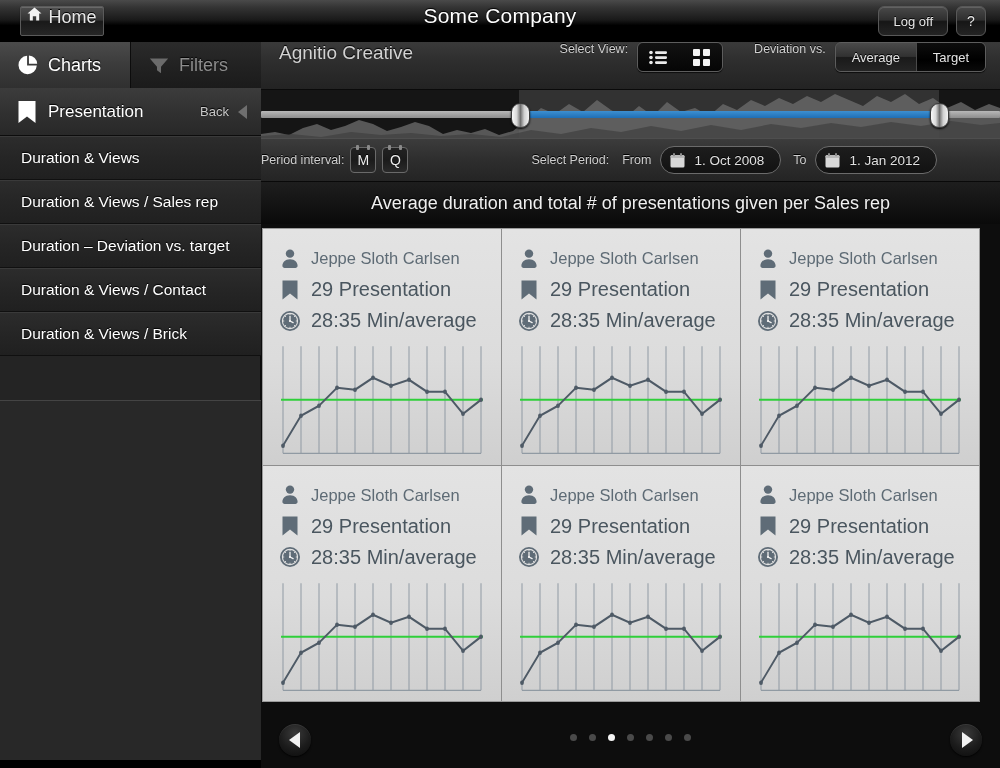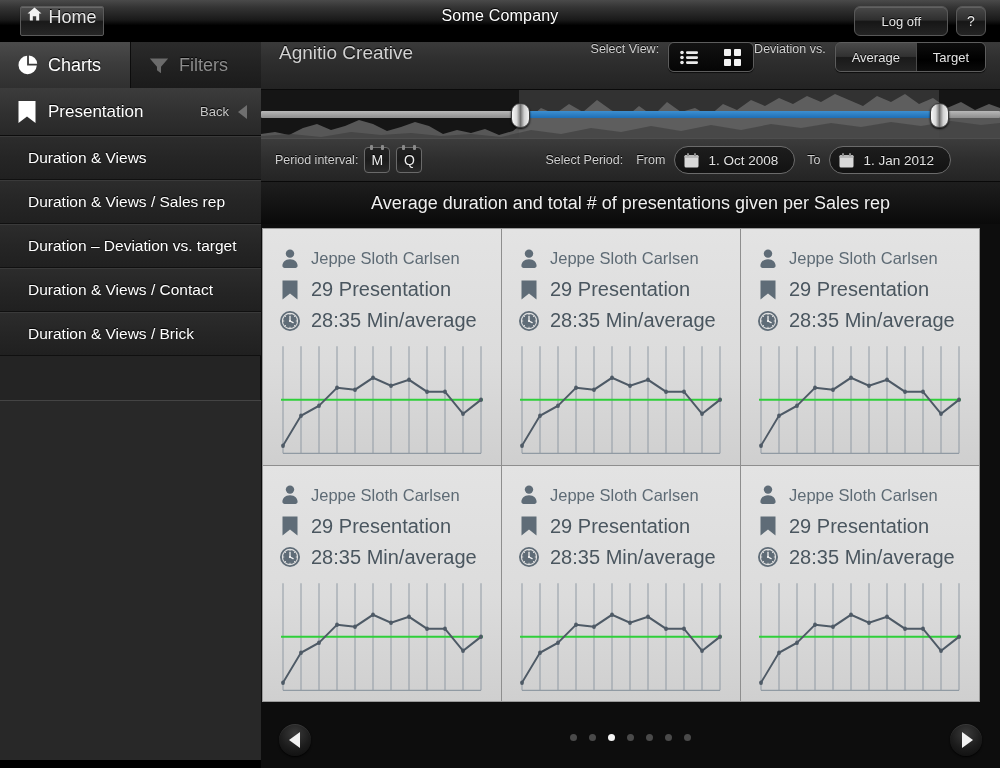--- a/index.html
+++ b/index.html
@@ -24,33 +24,33 @@
     border: 1px solid #5a5a5a;
     box-shadow: 0 1px 1px rgba(0,0,0,.8), inset 0 1px 0 rgba(255,255,255,.16);
     display: flex; justify-content: center; gap: 6px;
     color: #e8e8e8; font-size: 18px;
     text-shadow: 0 -1px 0 #000;
   }
   .home-icon { width: 15px; height: 14px; display:block; }
   .app-title {
     position: absolute; left: 0; top: 0; width: 1000px; height: 32px;
     display: flex; align-items: center; justify-content: center;
-    color: #fff; font-size: 16px; font-weight: 400;
+    color: #fff; font-size: 21px; font-weight: 400;
     text-shadow: 0 -1px 1px #000, 0 1px 1px rgba(0,0,0,.6);
     letter-spacing: .2px;
   }
   .tb-right { position: absolute; right: 14px; top: 6px; display: flex; gap: 8px; }
   .tb-btn {
     height: 30px; border-radius: 6px;
     background: linear-gradient(to bottom, #494949 0%, #2f2f2f 46%, #161616 52%, #242424 100%);
     border: 1px solid #585858;
     box-shadow: 0 1px 1px rgba(0,0,0,.8), inset 0 1px 0 rgba(255,255,255,.14);
     display: flex; align-items: center; justify-content: center;
     color: #e6e6e6; font-size: 13px; text-shadow: 0 -1px 0 #000;
-    padding: 0 26px;
+    padding: 0 14px;
   }
   .tb-btn.sq { width: 30px; padding: 0; font-size: 14px; }
 
   
   .sidebar {
     position: absolute; left: 0; top: 42px; width: 261px; height: 718px;
     background: #242424;
     border-right: 1px solid #0b0b0b;
   }
   .tabs { position: absolute; left:0; top: 0; width: 261px; height: 46px; display: flex; }
@@ -78,21 +78,21 @@
     border-bottom: 1px solid #0c0c0c;
     display: flex; align-items: center; padding: 0 14px 0 17px;
   }
   .pres-icon { width: 20px; height: 24px; display:block; flex:0 0 auto;}
   .pres-label { color: #fff; font-size: 17px; margin-left: 11px; flex: 1; text-shadow: 0 -1px 1px #000;}
   .back-label { color: #c8c8c8; font-size: 13px; margin-right: 9px; text-shadow: 0 -1px 1px #000;}
   .back-arrow { width: 0; height: 0; border-top: 7px solid transparent; border-bottom: 7px solid transparent; border-right: 9px solid #6f6f6f; }
 
   .menu { position: absolute; left: 0; top: 94px; width: 261px; }
   .menu-item {
-    height: 44px; display: flex; align-items: center; padding-left: 28px;
+    height: 44px; display: flex; align-items: center; padding-left: 21px;
     color: #fff; font-size: 15.5px;
     background: linear-gradient(to bottom, #2c2c2c 0%, #252525 52%, #202020 100%);
     border-bottom: 1px solid #101010;
     border-top: 1px solid #3a3a3a;
     text-shadow: 0 -1px 1px #000;
   }
   .sidebar-rest {
     position: absolute; left: 0; top: 358px; width: 261px; bottom: 0;
     background: #282828;
     border-top: 1px solid #444;
@@ -298,41 +298,41 @@
       </div>
       <div class="vt-seg on">
         <svg width="17" height="17" viewBox="0 0 17 17">
           <rect x="0" y="0" width="7" height="7" rx="1" fill="#f3f3f3"></rect>
           <rect x="10" y="0" width="7" height="7" rx="1" fill="#f3f3f3"></rect>
           <rect x="0" y="10" width="7" height="7" rx="1" fill="#f3f3f3"></rect>
           <rect x="10" y="10" width="7" height="7" rx="1" fill="#f3f3f3"></rect>
         </svg>
       </div>
     </div>
-    <span class="sh-lab" style="margin-left:0">Deviation vs.</span>
+    <span class="sh-lab" style="margin-left:31px">Deviation vs.</span>
     <div class="dev-toggle">
       <div class="dt-seg off">Average</div>
       <div class="dt-seg on">Target</div>
     </div>
   </div>
 
   <div class="slider-band">
     <svg class="wave" viewBox="0 0 739 48" preserveAspectRatio="none">
       <rect x="258" y="0" width="420" height="48" fill="#4b4b4b" opacity=".55"></rect>
       <path fill="#6e6e6e" opacity=".75" d="M0,48 L0,44 L14,42 L28,45 L42,38 L56,34 L70,40 L84,36 L98,30 L112,34 L126,41 L140,37 L154,32 L168,36 L182,44 L196,40 L210,43 L224,39 L238,45 L252,41 L266,30 L280,18 L294,24 L308,14 L322,22 L336,10 L350,20 L364,28 L378,16 L392,26 L406,12 L420,22 L434,18 L448,26 L462,14 L476,20 L490,10 L504,16 L518,8 L532,14 L546,6 L560,12 L574,4 L588,10 L602,16 L616,6 L630,12 L644,4 L658,14 L672,8 L686,18 L700,12 L714,20 L728,14 L739,18 L739,48 Z"></path>
       <path fill="#3a3a3a" opacity=".6" d="M0,48 L0,46 L30,44 L60,47 L90,42 L120,45 L150,43 L180,46 L210,44 L240,47 L270,40 L300,44 L330,38 L360,42 L390,36 L420,41 L450,35 L480,40 L510,34 L540,38 L570,33 L600,37 L630,32 L660,36 L690,31 L720,35 L739,33 L739,48 Z"></path>
     </svg>
     <div class="slider-rail"></div>
     <div class="slider-range"></div>
     <div class="knob" style="left:250px"></div>
     <div class="knob" style="left:669px"></div>
   </div>
 
   <div class="period-row">
-    <span class="pr-lab" style="margin-left:14px">Period interval:</span>
+    <span class="pr-lab" style="">Period interval:</span>
     <div class="mq-btn">M</div>
     <div class="mq-btn">Q</div>
     <span class="pr-lab" style="margin-left:123px">Select Period:</span>
     <span class="pr-lab" style="margin-left:13px">From</span>
     <div class="date-btn" style="margin-left:9px">
       <svg class="cal-ic" viewBox="0 0 15 15">
         <rect x="0.5" y="2" width="14" height="12.5" rx="1.5" fill="#d9d9d9"></rect>
         <rect x="0.5" y="2" width="14" height="3" rx="1.5" fill="#b9b9b9"></rect>
         <rect x="3" y="0" width="2" height="3.2" rx="1" fill="#8e8e8e"></rect>
         <rect x="10" y="0" width="2" height="3.2" rx="1" fill="#8e8e8e"></rect>

